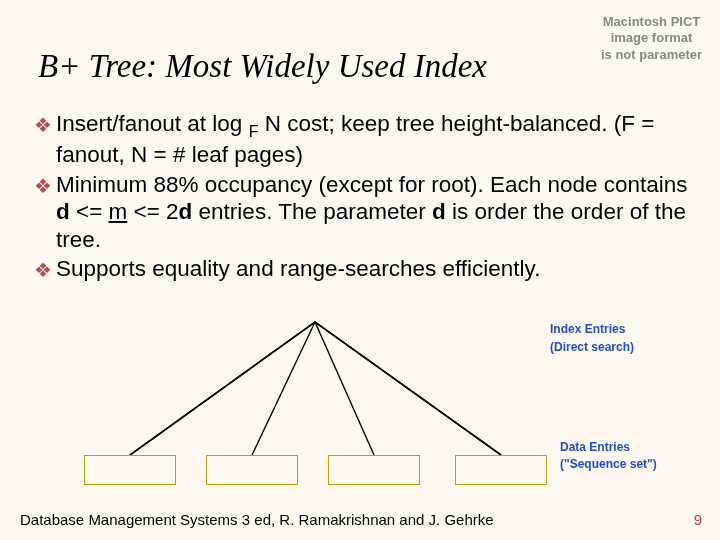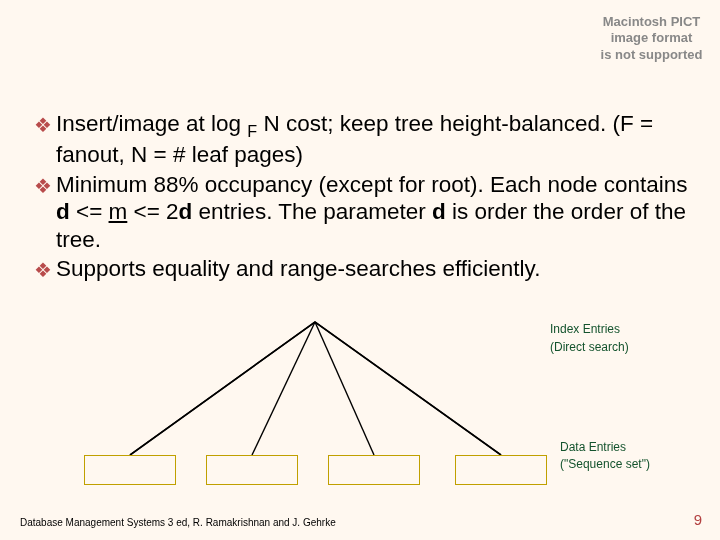--- a/index.html
+++ b/index.html
@@ -82,62 +82,63 @@
     border: 1.5px solid #c0a000;
     background: transparent;
     box-sizing: border-box;
   }
   .leaf1 { left: 54px;  top: 145px; }
   .leaf2 { left: 176px; top: 145px; }
   .leaf3 { left: 298px; top: 145px; }
   .leaf4 { left: 425px; top: 145px; }
   .dlabel {
     position: absolute;
-    font-weight: normal;
+    font-weight: bold;
     font-size: 12px;
-    color: #14532d;
+    color: #1d4ed8;
     line-height: 1.25;
   }
   .idx-entries { right: 0px; top: 12px; width: 140px; }
   .direct     { right: 0px; top: 30px; width: 140px; }
   .data-entries { right: 0px; top: 130px; width: 130px; }
   .seq-set     { right: 0px; top: 147px; width: 130px; }
   .footer-left {
     position: absolute;
     left: 20px;
     bottom: 12px;
-    font-size: 10px;
+    font-size: 15px;
     color: #000;
   }
   .footer-right {
     position: absolute;
     right: 18px;
     bottom: 12px;
     font-size: 15px;
     color: #b34040;
   }
 </style>
 </head>
 <body>
 
 <div class="slide">
 
   <div class="pict-box">
     <span>Macintosh PICT</span><br>
     <span>image format</span><br>
-    <span>is not supported</span>
+    <span>is not parameter</span>
   </div>
 
+  <div class="title">B+ Tree: Most Widely Used Index</div>
 
   <div class="bullets">
 
     <div class="bullet-row">
       <div class="bmark">❖</div>
       <div class="btext">
-        <span>Insert/image at log </span><span class="sub">F</span><span> N cost; keep tree </span><span class="ital">height-balanced.</span><span>   (F = fanout, N = # leaf pages)</span>
+        <span>Insert/fanout at log </span><span class="sub">F</span><span> N cost; keep tree </span><span class="ital">height-balanced.</span><span>   (F = fanout, N = # leaf pages)</span>
       </div>
     </div>
 
     <div class="bullet-row">
       <div class="bmark">❖</div>
       <div class="btext">
         <span>Minimum 88% occupancy (except for root).  Each node contains </span><span class="bold">d</span><span> &lt;=  </span><span class="ital under">m</span><span>  &lt;= 2</span><span class="bold">d</span><span> entries.  The parameter </span><span class="bold">d</span><span> is order the </span><span class="ital">order</span><span> of the tree.</span>
       </div>
     </div>
 

